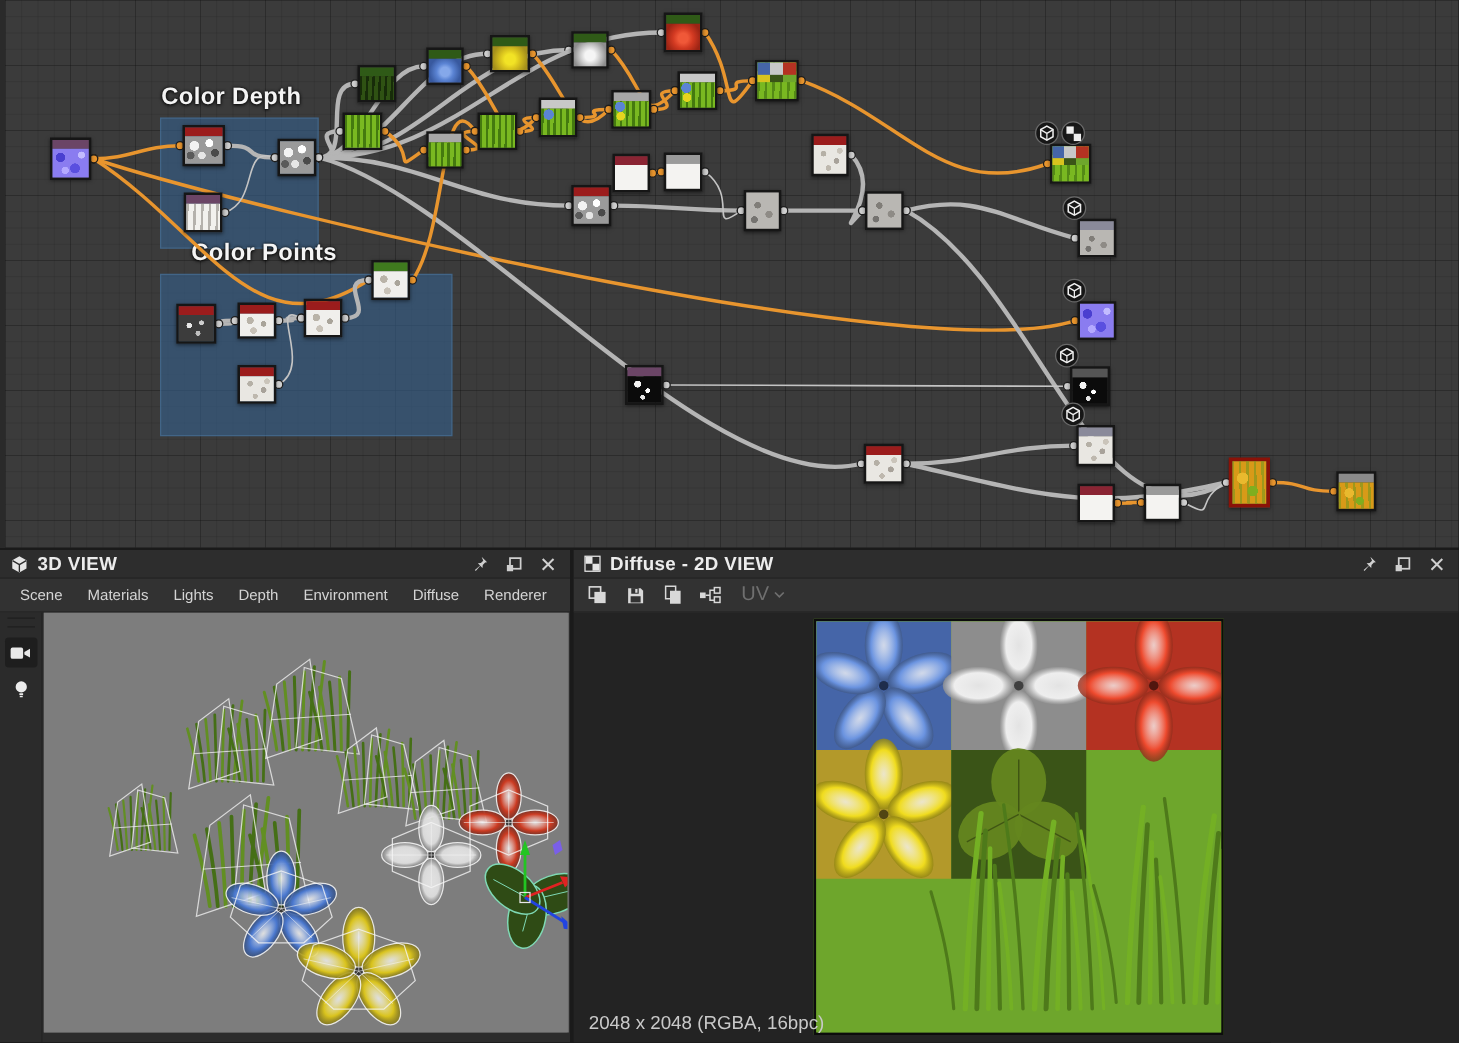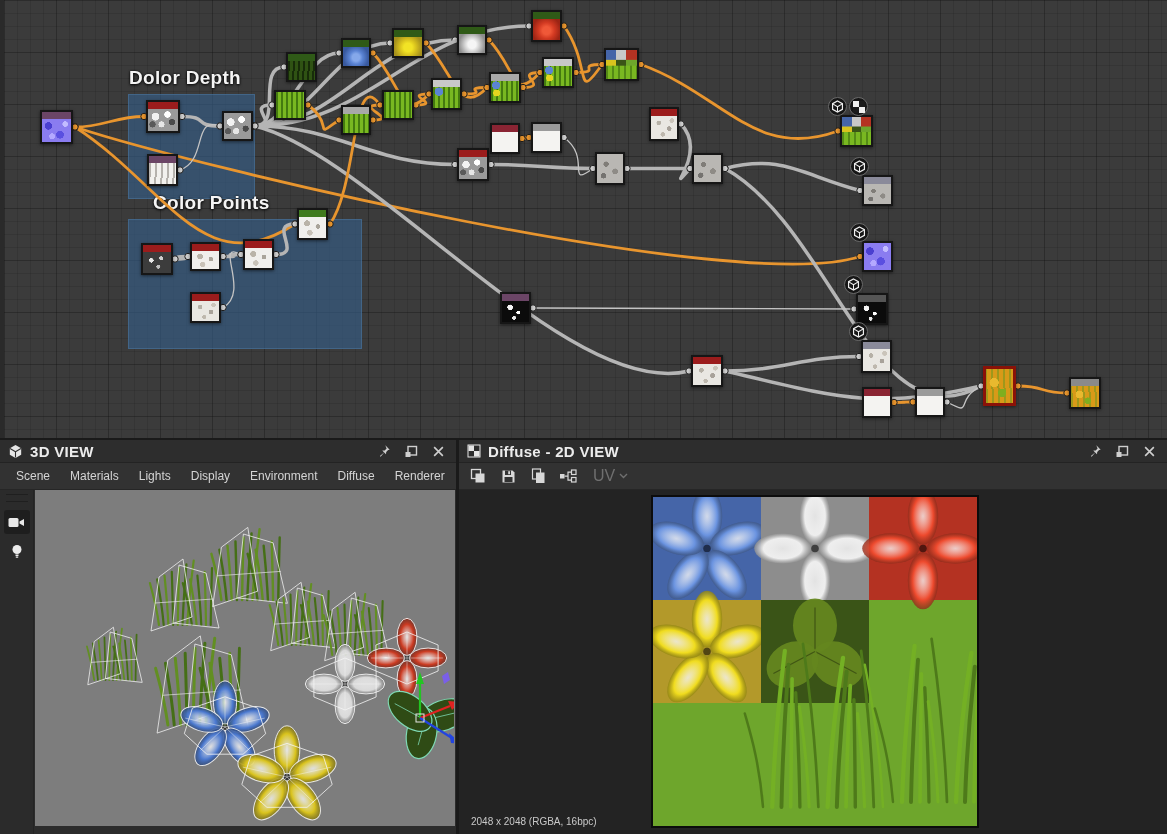--- a/index.html
+++ b/index.html
@@ -103,21 +103,21 @@
   .tbtn { width:26px; height:24px; display:flex; align-items:center; justify-content:center; margin-right:4px; }
   .uvdrop { display:flex; align-items:center; gap:4px; margin-left:8px; color:#6f6f6f; font-size:16px; }
   .pbody { flex:1; display:flex; position:relative; overflow:hidden; }
   #side3d { width:34px; background:#2b2b2b; border-right:1px solid #242424; display:flex; flex-direction:column; align-items:center; padding-top:4px; gap:6px; }
   .grip { width:22px; height:8px; border-top:1px solid #1f1f1f; border-bottom:1px solid #1f1f1f; margin-bottom:2px; }
   .sbtn { width:26px; height:24px; border-radius:3px; display:flex; align-items:center; justify-content:center; }
   .sbtn.active { background:#1e1e1e; }
   #vp3d { flex:1; background:#7d7d7d; margin:0 1px 8px 1px; position:relative; }
   #vp2d { flex:1; background:#232323; position:relative; }
   #atlas { position:absolute; left:192px; top:5px; width:328px; height:333px; border:2px solid #0c0c0c; background:#6ea62c; }
-  #status2d { position:absolute; left:12px; bottom:7px; color:#c9c9c9; font-size:10px; }
+  #status2d { position:absolute; left:12px; bottom:7px; color:#c9c9c9; font-size:15px; }
   svg { display:block; }
 </style>
 </head>
 <body>
 
 <div id="root">
 
   <div id="graph">
     <svg id="wires" style="z-index: 3;">
         <path d="M71 127 C99.98 127, 111.02 116.5, 140 116.5" fill="none" stroke="#e8952e" stroke-width="2.8" stroke-linecap="round"></path>
@@ -241,21 +241,21 @@
         <circle cx="890" cy="402.5" r="3.2" fill="#e8952e" stroke="#1e1e1e" stroke-width="1"></circle>
         <circle cx="909" cy="402" r="3.2" fill="#e8952e" stroke="#1e1e1e" stroke-width="1"></circle>
         <path d="M943 402 C971 417, 949 401, 977 386" fill="none" stroke="#c4c4c4" stroke-width="1.3" stroke-linecap="round"></path>
         <circle cx="943" cy="402" r="3.2" fill="#cfcfcf" stroke="#1e1e1e" stroke-width="1"></circle>
         <circle cx="977" cy="386" r="3.2" fill="#cfcfcf" stroke="#1e1e1e" stroke-width="1"></circle>
         <path d="M1014 386 C1042 386, 1035 393, 1063 393" fill="none" stroke="#e8952e" stroke-width="2.8" stroke-linecap="round"></path>
         <circle cx="1014" cy="386" r="3.2" fill="#e8952e" stroke="#1e1e1e" stroke-width="1"></circle>
         <circle cx="1063" cy="393" r="3.2" fill="#e8952e" stroke="#1e1e1e" stroke-width="1"></circle>
       </svg>
   <div class="group" style="left: 124px; top: 94px; width: 127px; height: 105px; z-index: 1;"></div>
-      <div class="group-label" style="left: 125px; top: 67px; z-index: 2;">Dolor Depth</div>
+      <div class="group-label" style="left: 125px; top: 67px; z-index: 2;">Color Depth</div>
       <div class="group" style="left: 124px; top: 219px; width: 234px; height: 130px; z-index: 1;"></div>
       <div class="group-label" style="left: 125px; top: 192px; z-index: 2; margin-left: 24px;">Color Points</div>
       <div class="node" style="left: 36px; top: 110px; width: 33px; height: 34px; z-index: 4;">
         <div class="hdr" style="background: rgb(107, 69, 102);"></div>
         <div class="thumb th-normal"></div>
       </div>
       <div class="node" style="left: 142px; top: 100px; width: 34px; height: 33px; z-index: 4;">
         <div class="hdr" style="background: rgb(155, 28, 28);"></div>
         <div class="thumb th-grayflowers"></div>
       </div>
@@ -458,21 +458,21 @@
         <span class="winbtn">
           <svg width="13" height="13" viewBox="0 0 12 12">
               <path d="M2 2l8 8M10 2l-8 8" stroke="#cfcfcf" stroke-width="1.5"></path>
             </svg>
         </span>
       </div>
       <nav class="pbar" id="menu3d">
           <span class="menu-item">Scene</span>
           <span class="menu-item">Materials</span>
           <span class="menu-item">Lights</span>
-          <span class="menu-item">Display</span>
+          <span class="menu-item">Depth</span>
           <span class="menu-item">Environment</span>
           <span class="menu-item">Diffuse</span>
           <span class="menu-item">Renderer</span>
         </nav>
       <div class="pbody">
         <div id="side3d">
           <div class="grip"></div>
         <div class="sbtn active">
               <svg width="17" height="13" viewBox="0 0 17 13">
                 <rect x="0.5" y="2" width="10" height="9" rx="1.5" fill="#e8e8e8"></rect>

